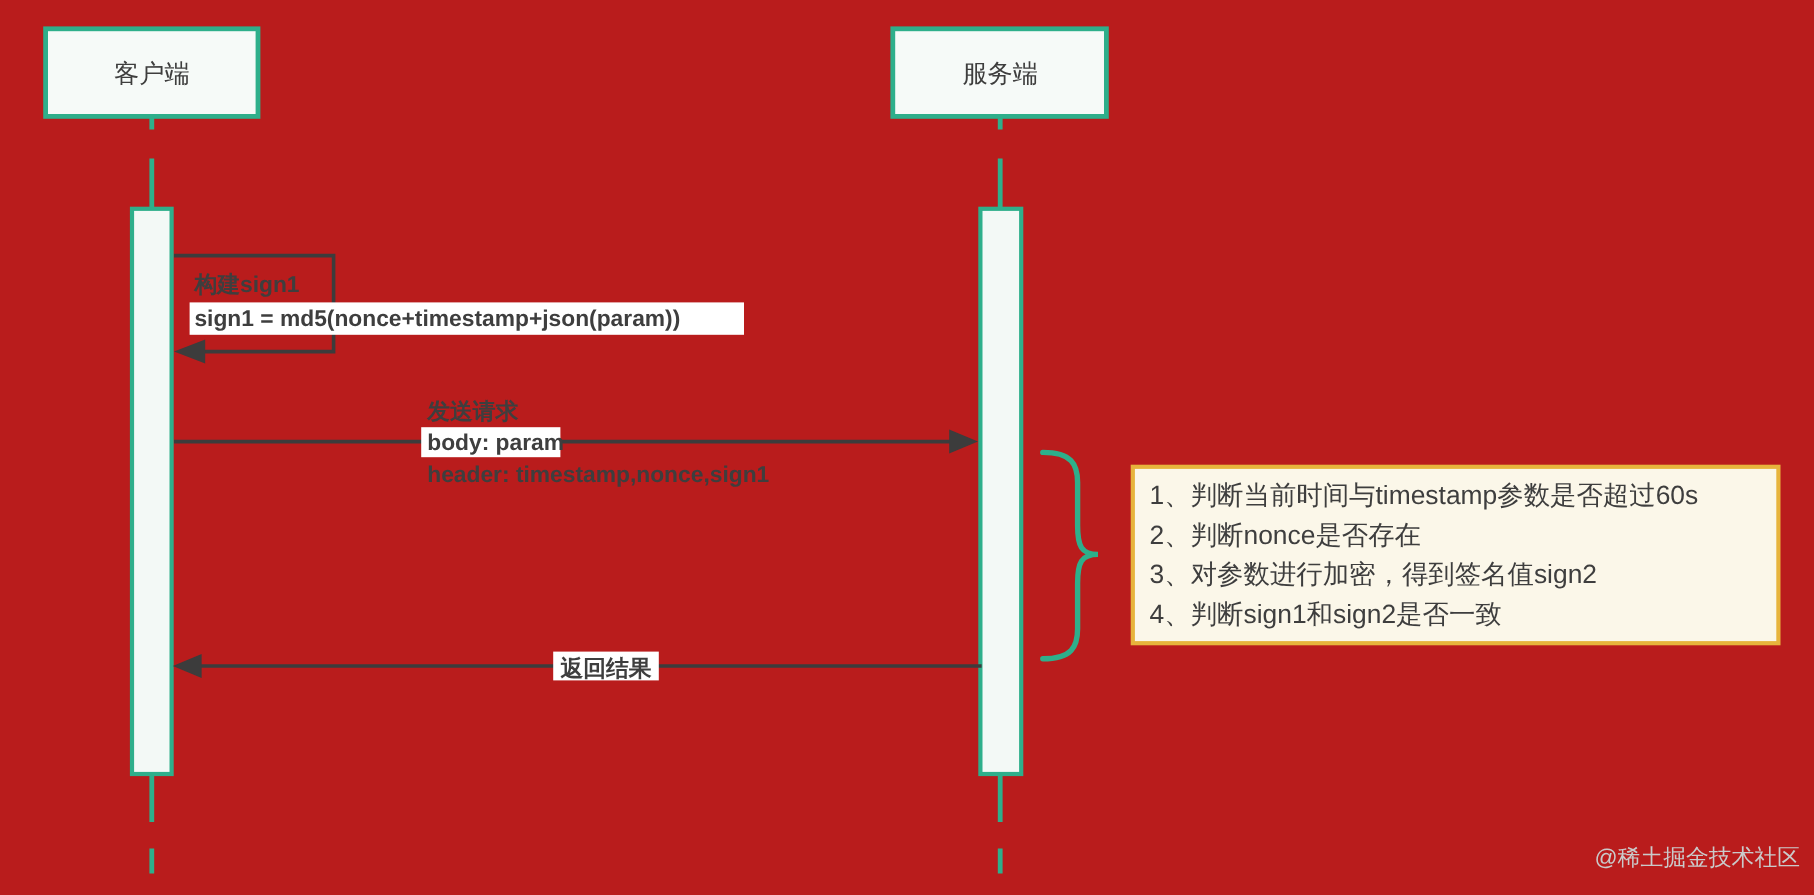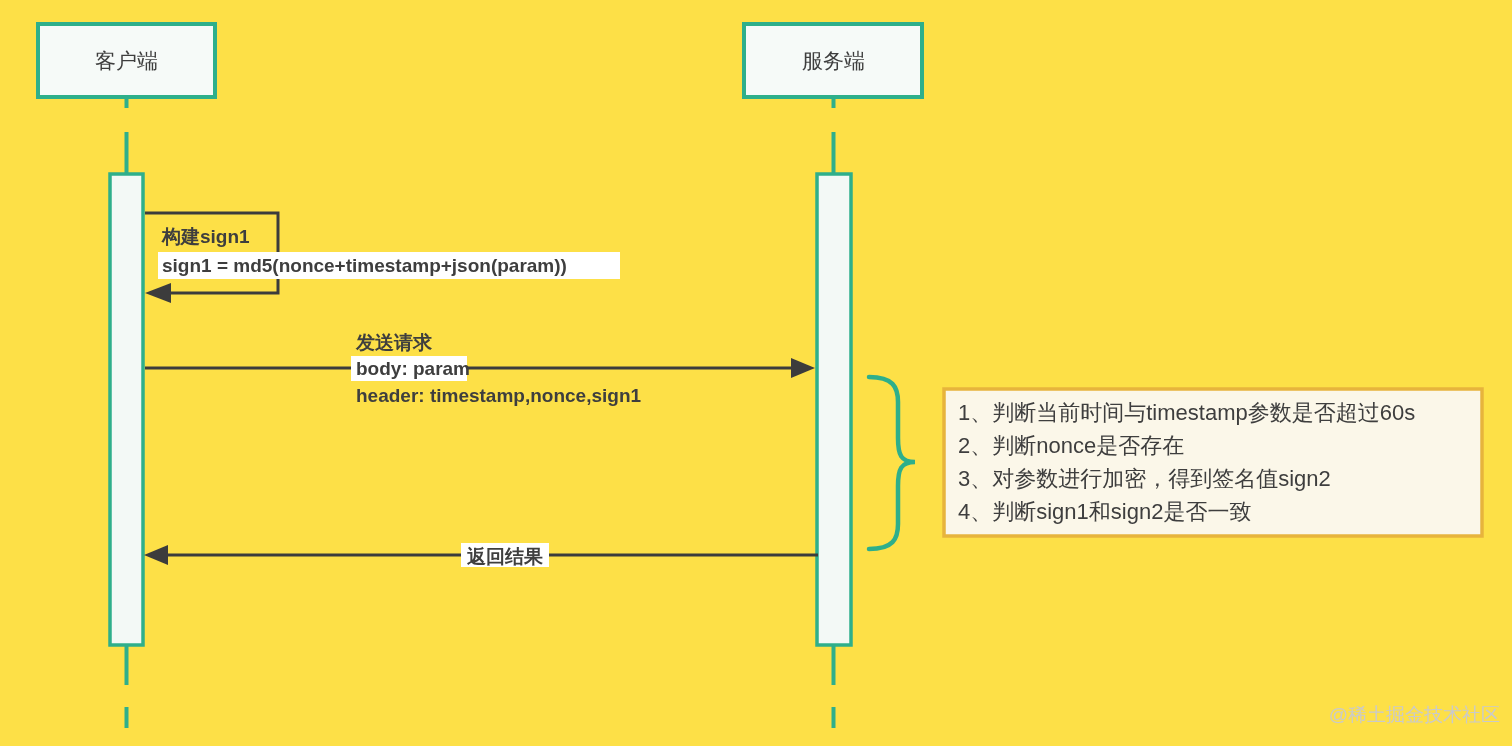--- a/index.html
+++ b/index.html
@@ -1,20 +1,20 @@
 <!DOCTYPE html>
 <html><head>
 <meta charset="utf-8">
 <style>
   html, body { margin: 0; padding: 0; background: #ffffff; }
   .stage {
     position: relative;
     width: 1512px;
     height: 746px;
-    background: #fde047;
+    background: #b91c1c;
     overflow: hidden;
     font-family: "Liberation Sans", sans-serif;
   }
   svg text {
     font-family: "Liberation Sans", sans-serif;
   }
   .actor-box   { fill: #F6FAF8; stroke: #2EAF8B; stroke-width: 4; }
   .actor-label { font-size: 21px; fill: #3E3E3E; }
   .lifeline    { stroke: #2EAF8B; stroke-width: 4; fill: none; }
   .activation  { fill: #F3F9F6; stroke: #2EAF8B; stroke-width: 3.5; }

